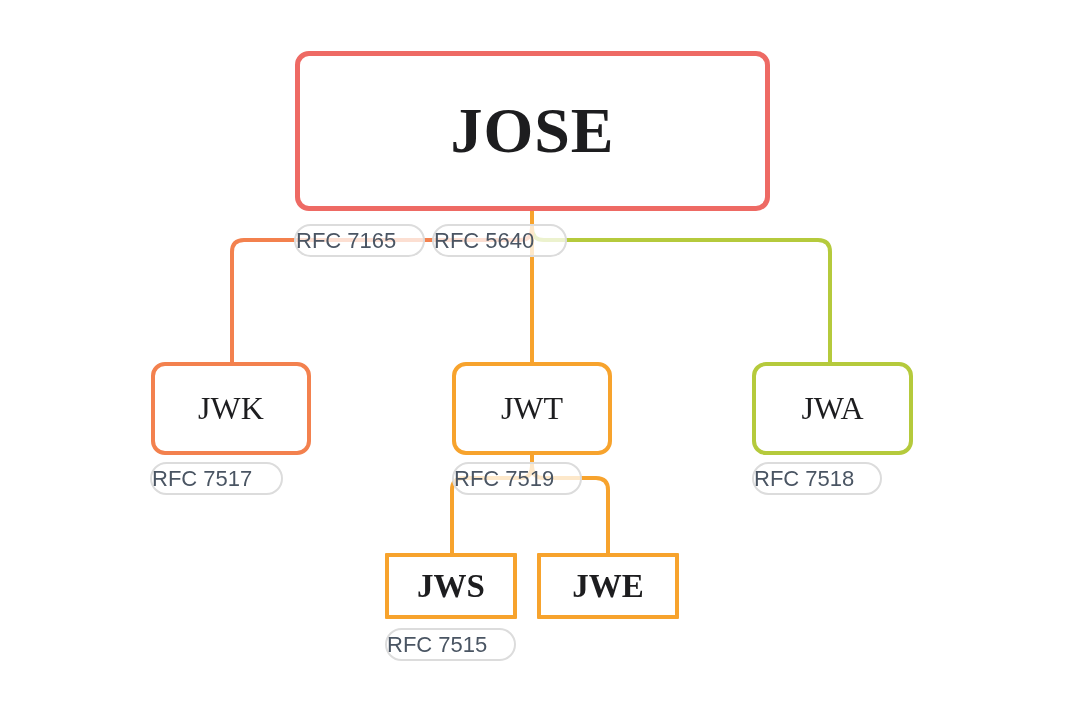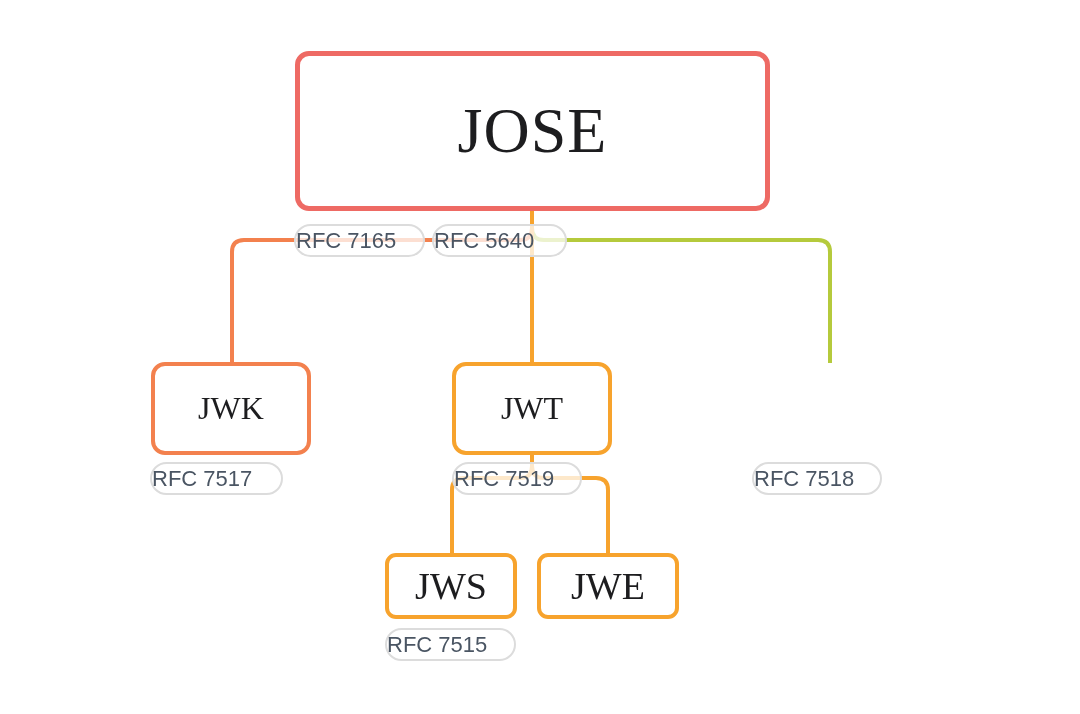--- a/index.html
+++ b/index.html
@@ -43,36 +43,36 @@
     color: var(--node-text, #1d1d1f);
     font-family: "Liberation Serif", "DejaVu Serif", serif;
     z-index: 3;
     cursor: pointer;
   }
   .node-root {
     left: 295px; top: 51px; width: 475px; height: 160px;
     border-width: 5px;
     border-color: var(--jose-accent);
     font-size: 64px;
-    font-weight: 400;
+    font-weight: 700;
     letter-spacing: 1px;
   }
   .node-mid {
     border-width: 4px;
     font-size: 32px;
     font-weight: 400;
   }
   .node-jwk { left: 151px; top: 362px; width: 160px; height: 93px; border-color: var(--jwk-accent); }
   .node-jwt { left: 452px; top: 362px; width: 160px; height: 93px; border-color: var(--jwt-accent); }
   .node-jwa { left: 752px; top: 362px; width: 161px; height: 93px; border-color: var(--jwa-accent); }
   .node-leaf {
     border-width: 4px;
-    border-radius: 11px;
-    font-size: 38px;
-    font-weight: 400;
+    border-radius: 1px;
+    font-size: 33px;
+    font-weight: 700;
   }
   .node-jws { left: 385px; top: 553px; width: 132px; height: 66px; border-color: var(--jwt-accent); }
   .node-jwe { left: 537px; top: 553px; width: 142px; height: 66px; border-color: var(--jwt-accent); }
   .pill {
     position: absolute;
     display: flex;
     align-items: center;
     justify-content: flex-start;
     box-sizing: border-box;
     height: 33px;
@@ -126,20 +126,23 @@
 
   <div class="node node-root">
     <span>JOSE</span>
   </div>
   <div class="node node-mid node-jwt">
     <span>JWT</span>
   </div>
   <div class="node node-mid node-jwk">
     <span>JWK</span>
   </div>
+  <div class="node node-mid node-jwa">
+    <span>JWA</span>
+  </div>
   <div class="node node-leaf node-jws">
     <span>JWS</span>
   </div>
   <div class="node node-leaf node-jwe">
     <span>JWE</span>
   </div>
 
 </div>
 
 </body></html>

